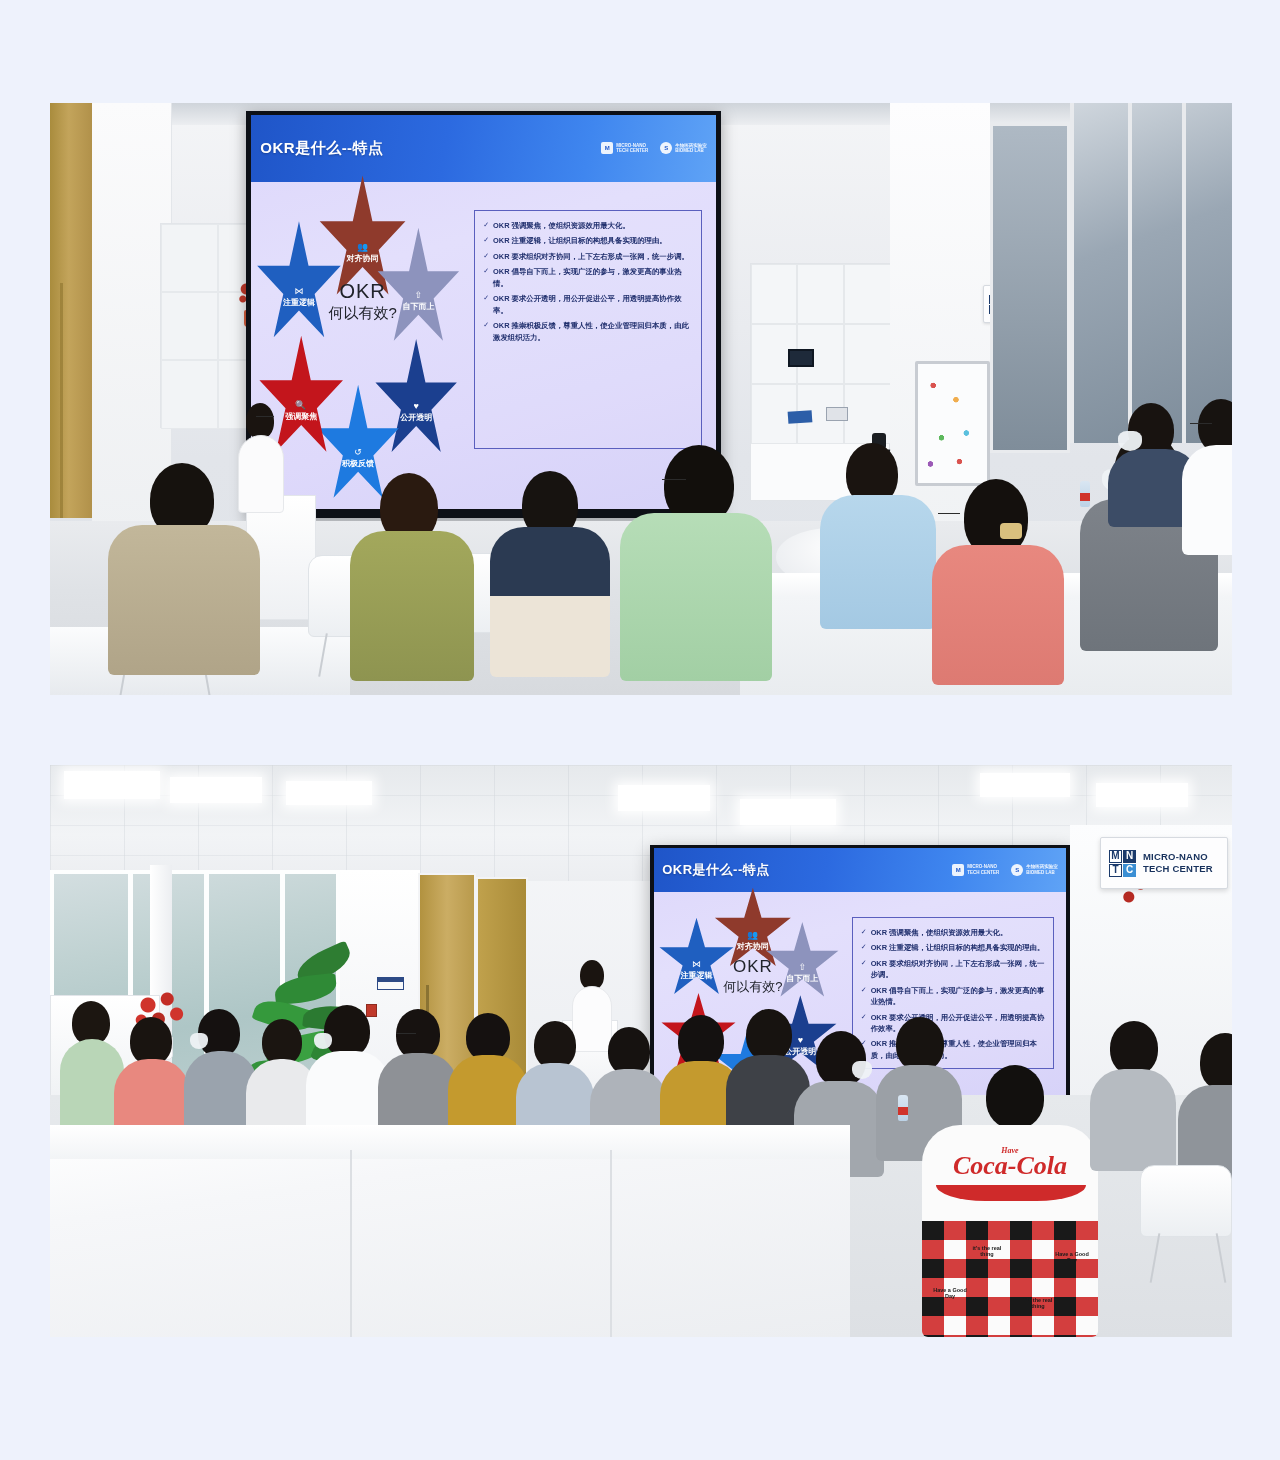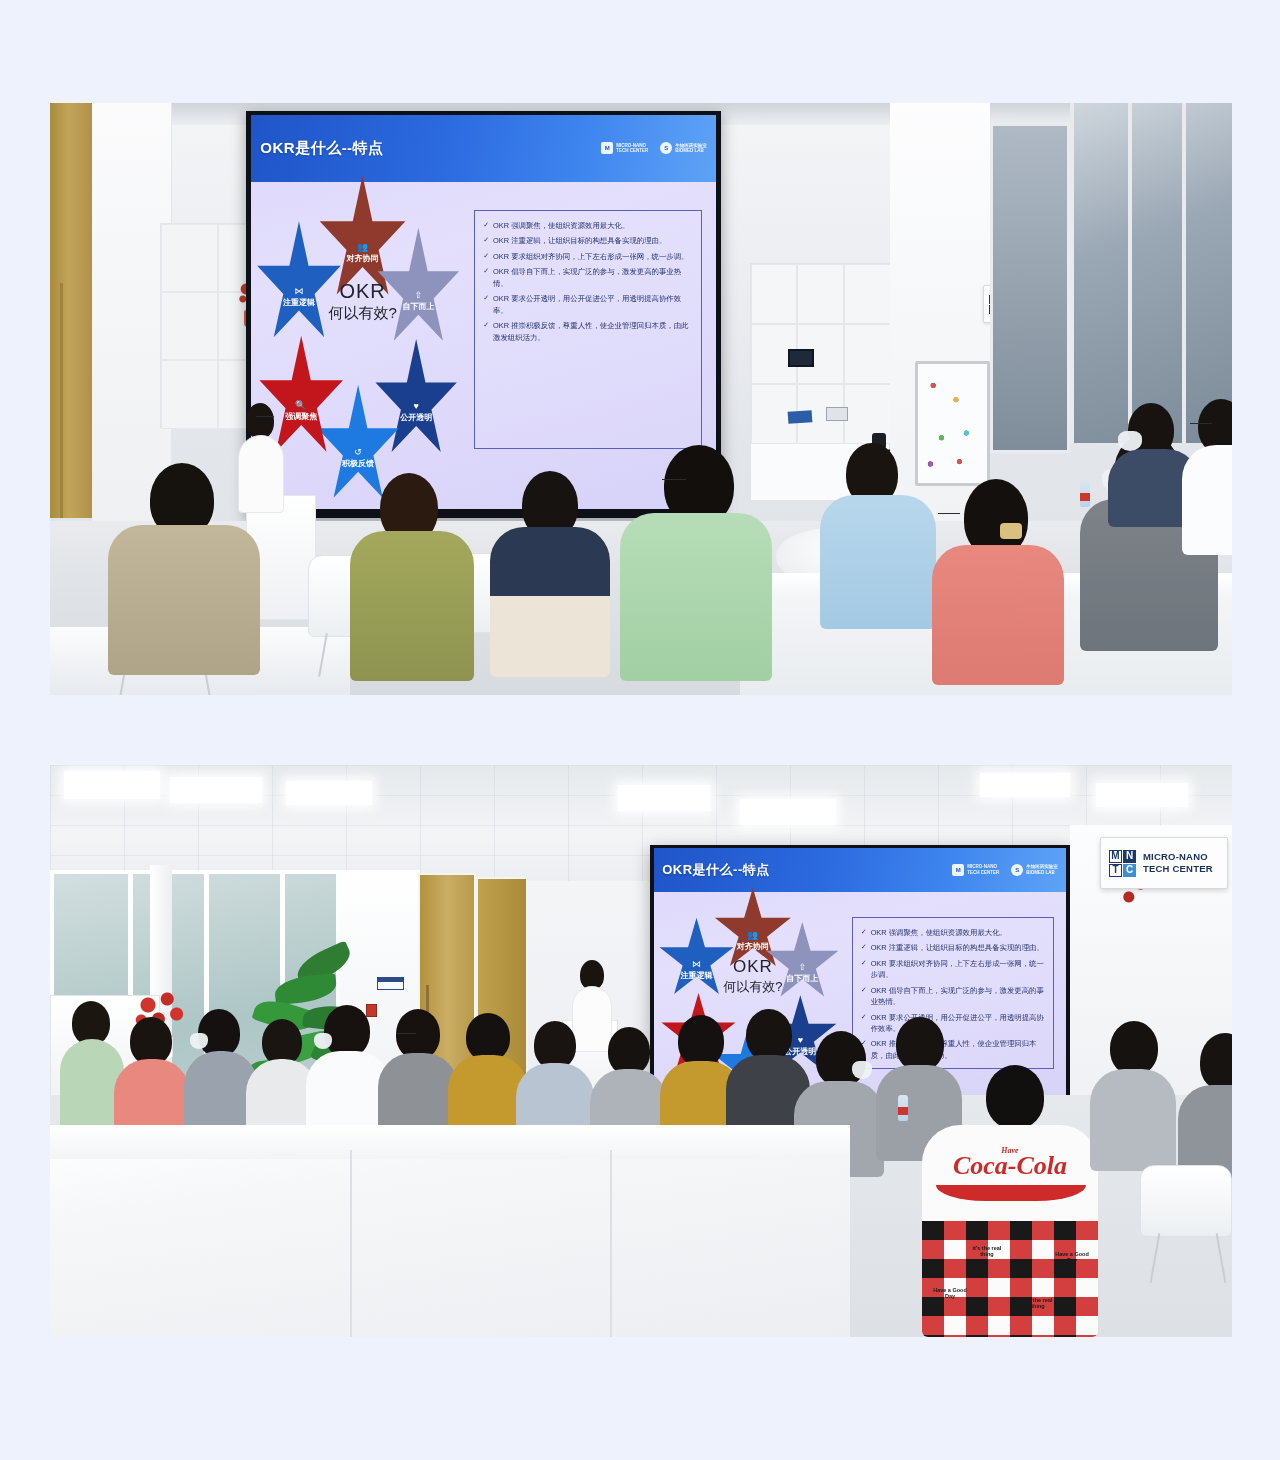--- a/index.html
+++ b/index.html
@@ -198,21 +198,21 @@
   .bullets-box{
     position:relative;width:100%;height:80%;
     border:1px solid #5a5fbe; background:rgba(255,255,255,.06);
     padding:9px 8px;
   }
   .bullet{
     display:flex;gap:4px;color:#21306e;font-size:7.4px;line-height:1.55;
     margin-bottom:4px;
   }
   .bullet .tick{color:#2a3a86;flex:0 0 auto;font-size:7px;}
-  .bullet .btxt{flex:1 1 auto;}
+  .bullet .btxt{flex:1 1 auto;font-weight:bold;}
   .head{position:absolute;border-radius:48% 48% 42% 42%;background:#1d1812;}
   .chair{
     position:absolute;border-radius:14px 14px 6px 6px;
     background: linear-gradient(180deg,#ffffff,#eceff2);
     border:1px solid #dfe3e7;
   }
   .chair-leg{position:absolute;width:2px;background:#c9cdd2;}
 
   
   .p2-bg{position:absolute;inset:0;background:linear-gradient(180deg,#f7f8fa 0%,#eef0f3 50%,#e7eaed 100%);}

